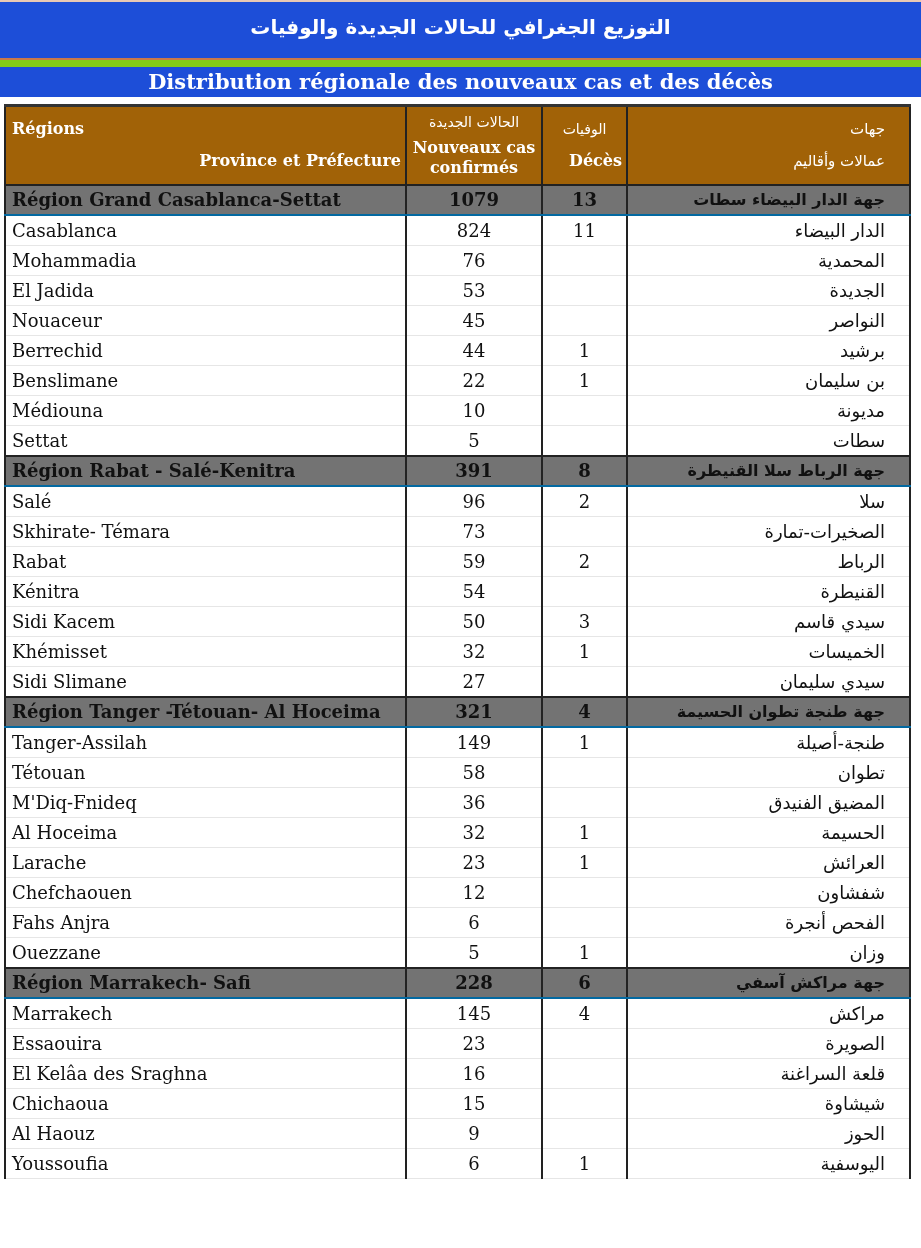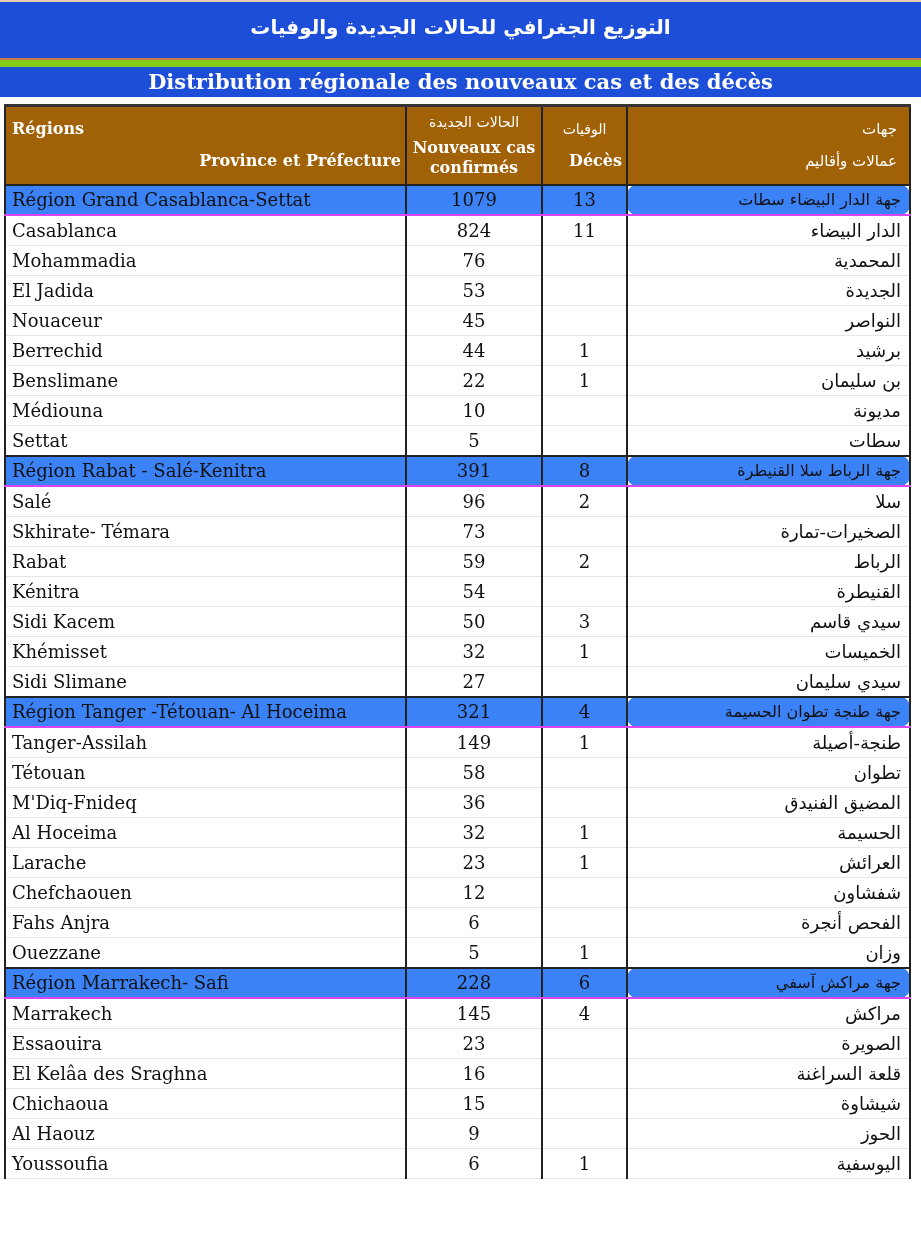--- a/index.html
+++ b/index.html
@@ -16,33 +16,33 @@
   table.stats { position:absolute; left:4px; top:104px; border-collapse:collapse;
                 table-layout:fixed; width:905px; }
   table.stats col.c1 { width:401px; }
   table.stats col.c2 { width:136px; }
   table.stats col.c3 { width:85px; }
   table.stats col.c4 { width:283px; }
   .stats td, .stats th { padding:0 4px; border-left:2px solid #222; border-right:2px solid #222;
                          white-space:nowrap; overflow:hidden; }
   .hdr th { background:#a16207; color:#fff; font-weight:bold; font-size:16px; vertical-align:middle; }
   .hdr th.lft { text-align:left; padding-left:6px; }
-  .hdr th.rgt { text-align:right; padding-right:12px; font-family:"DejaVu Sans", sans-serif; font-weight:normal; font-size:15px; }
+  .hdr th.rgt { text-align:right; padding-right:24px; font-family:"DejaVu Sans", sans-serif; font-weight:normal; font-size:15px; }
   .hdr th.ctr { text-align:center; }
   .hdr { height:79px; border-top:3px solid #333; border-bottom:2px solid #222; }
   .hdr-line { display:block; line-height:20px; }
   .hdr-line.ar { font-family:"DejaVu Sans", sans-serif; font-weight:normal; font-size:14px; margin-bottom:6px; }
   .hdr-line.gap { margin-top:12px;text-align:right; }
 
-  tr.region td { background:#3b82f6; font-weight:normal; font-size:18px; height:28px;
-                 border-top:2px solid #222; border-bottom:2px solid #d946ef; }
+  tr.region td { background:#737373; font-weight:bold; font-size:18px; height:28px;
+                 border-top:2px solid #222; border-bottom:2px solid #0369a1; }
   tr.item td { font-size:18px; height:29px; border-bottom:1px solid #e6e6e6; }
   td.name { text-align:left; padding-left:6px; }
   td.num { text-align:center; }
-  td.ar { text-align:right; padding-right:8px; direction:rtl; font-family:"DejaVu Sans", sans-serif; font-size:16px;border-radius:10px; }
+  td.ar { text-align:right; padding-right:24px; direction:rtl; font-family:"DejaVu Sans", sans-serif; font-size:16px; }
   tr.region td.ar { font-size:16px; }
 </style>
 </head>
 <body>
 
 <div class="banner banner-ar">
   <span>التوزيع الجغرافي للحالات الجديدة والوفيات</span>
 </div>
 <div class="banner-sep"></div>
 <div class="banner banner-fr">

